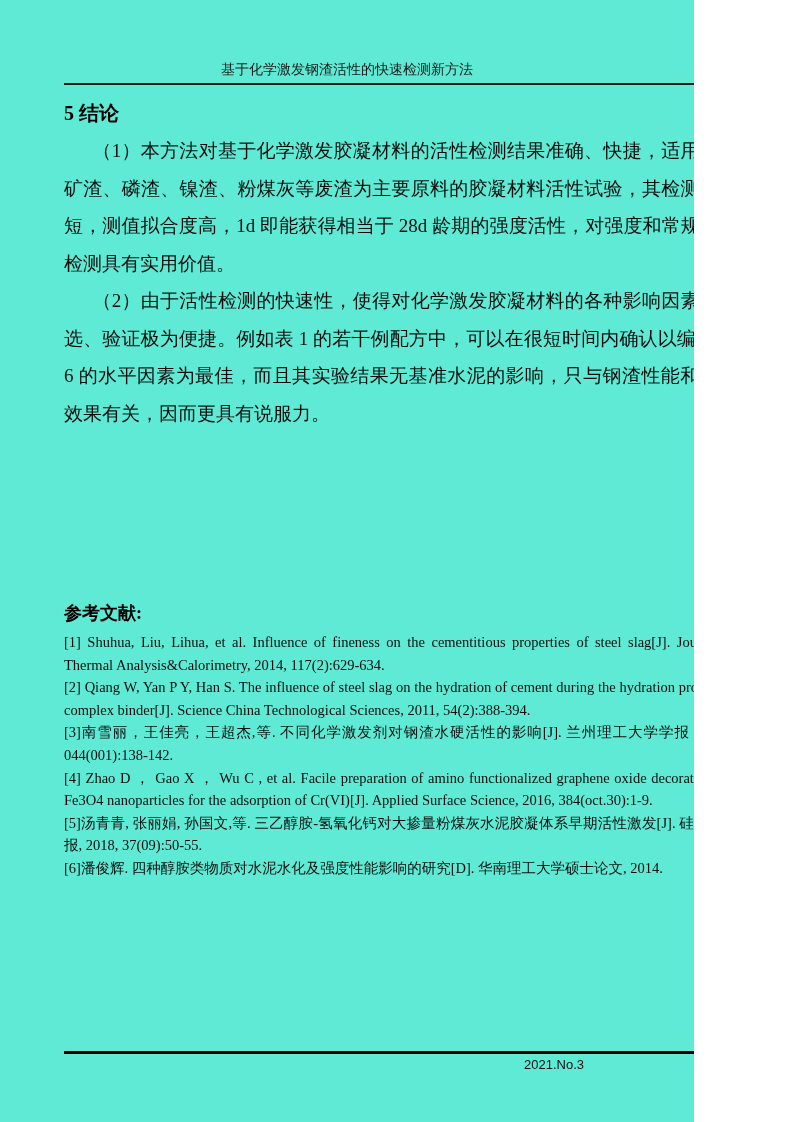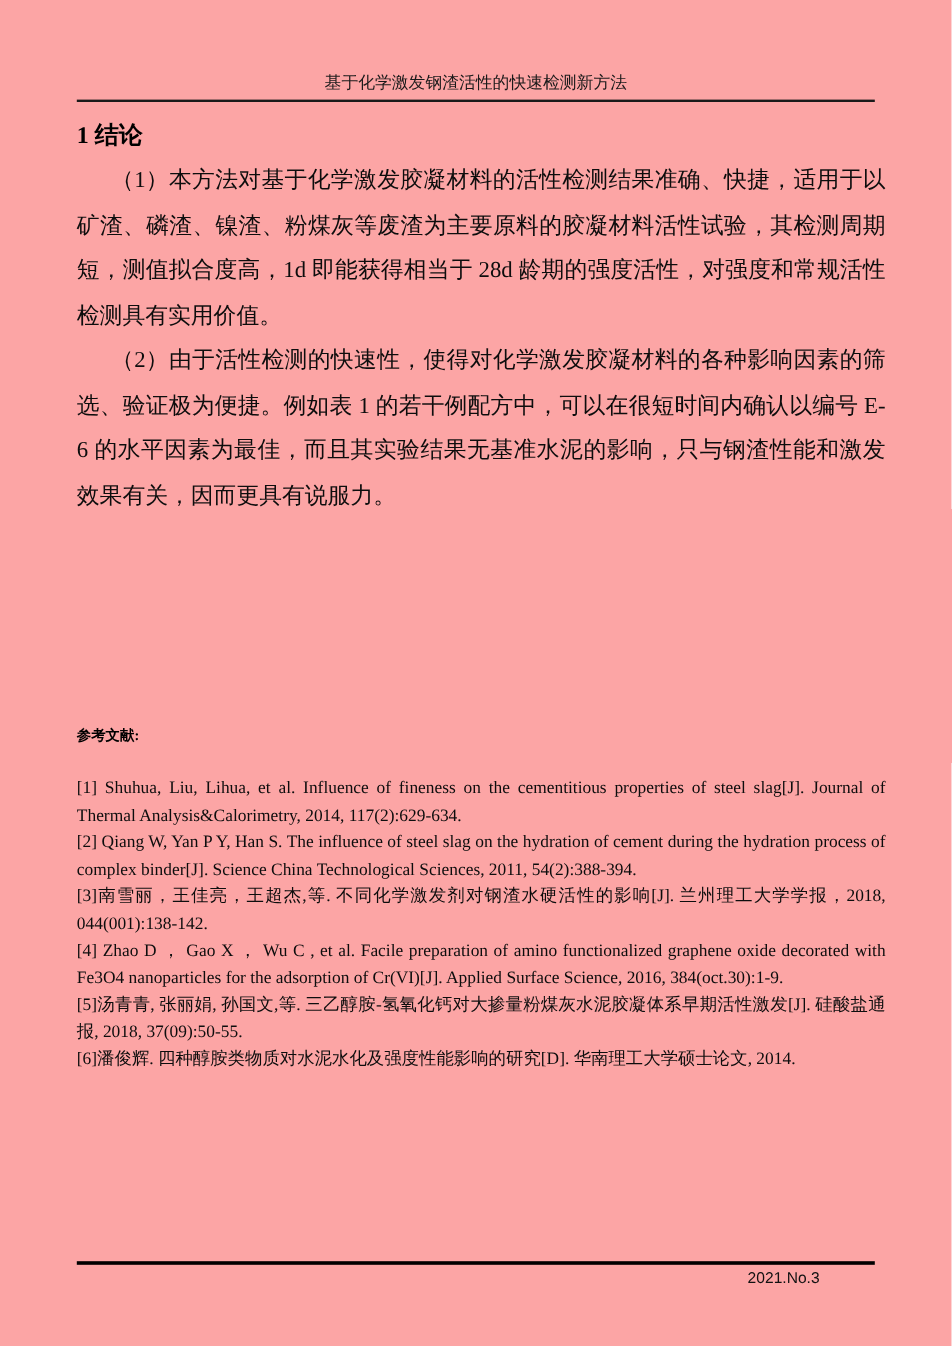--- a/index.html
+++ b/index.html
@@ -2,23 +2,23 @@
 <html><head>
 <meta charset="utf-8">
 <style>
   html, body {
     margin: 0;
     padding: 0;
     background: #ffffff;
   }
   .page {
     position: relative;
-    width: 793px;
+    width: 694px;
     height: 1122px;
-    background: #fca5a5;
+    background: #5eead4;
     overflow: hidden;
     font-family: "Liberation Serif", "DejaVu Serif", serif;
     color: #111111;
   }
   
   .running-title {
     position: absolute;
     top: 60px;
     left: 0;
     width: 100%;
@@ -61,24 +61,24 @@
     text-indent: 1.5em;
   }
   
   .references {
     position: absolute;
     left: 64px;
     top: 601px;
     width: 674px;
   }
   .references-title {
-    font-size: 12px;
+    font-size: 18px;
     font-weight: bold;
     line-height: 25px;
-    margin-bottom: 20px;
+    margin-bottom: 5px;
     color: #000000;
   }
   .reference-item {
     font-size: 14.5px;
     line-height: 22.6px;
     text-align: justify;
     color: #0d0d0d;
   }
   
   .footer-rule {
@@ -111,21 +111,21 @@
 </style>
 </head>
 <body>
 
 <div class="page">
 
   <div class="running-title">基于化学激发钢渣活性的快速检测新方法</div>
 
   <div class="header-rule"></div>
 
-  <div class="section-heading">1 结论</div>
+  <div class="section-heading">5 结论</div>
 
   <div class="body-text">
     <p>（1）本方法对基于化学激发胶凝材料的活性检测结果准确、快捷，适用于以矿渣、磷渣、镍渣、粉煤灰等废渣为主要原料的胶凝材料活性试验，其检测周期短，测值拟合度高，1d 即能获得相当于 28d 龄期的强度活性，对强度和常规活性检测具有实用价值。</p>
     <p>（2）由于活性检测的快速性，使得对化学激发胶凝材料的各种影响因素的筛选、验证极为便捷。例如表 1 的若干例配方中，可以在很短时间内确认以编号 E-6 的水平因素为最佳，而且其实验结果无基准水泥的影响，只与钢渣性能和激发效果有关，因而更具有说服力。</p>
   </div>
 
   <div class="references">
     <div class="references-title">参考文献:</div>
     <div class="reference-item">[1] Shuhua, Liu, Lihua, et al. Influence of fineness on the cementitious properties of steel slag[J]. Journal of Thermal Analysis&amp;Calorimetry, 2014, 117(2):629-634.</div>
     <div class="reference-item">[2] Qiang W, Yan P Y, Han S. The influence of steel slag on the hydration of cement during the hydration process of complex binder[J]. Science China Technological Sciences, 2011, 54(2):388-394.</div>

